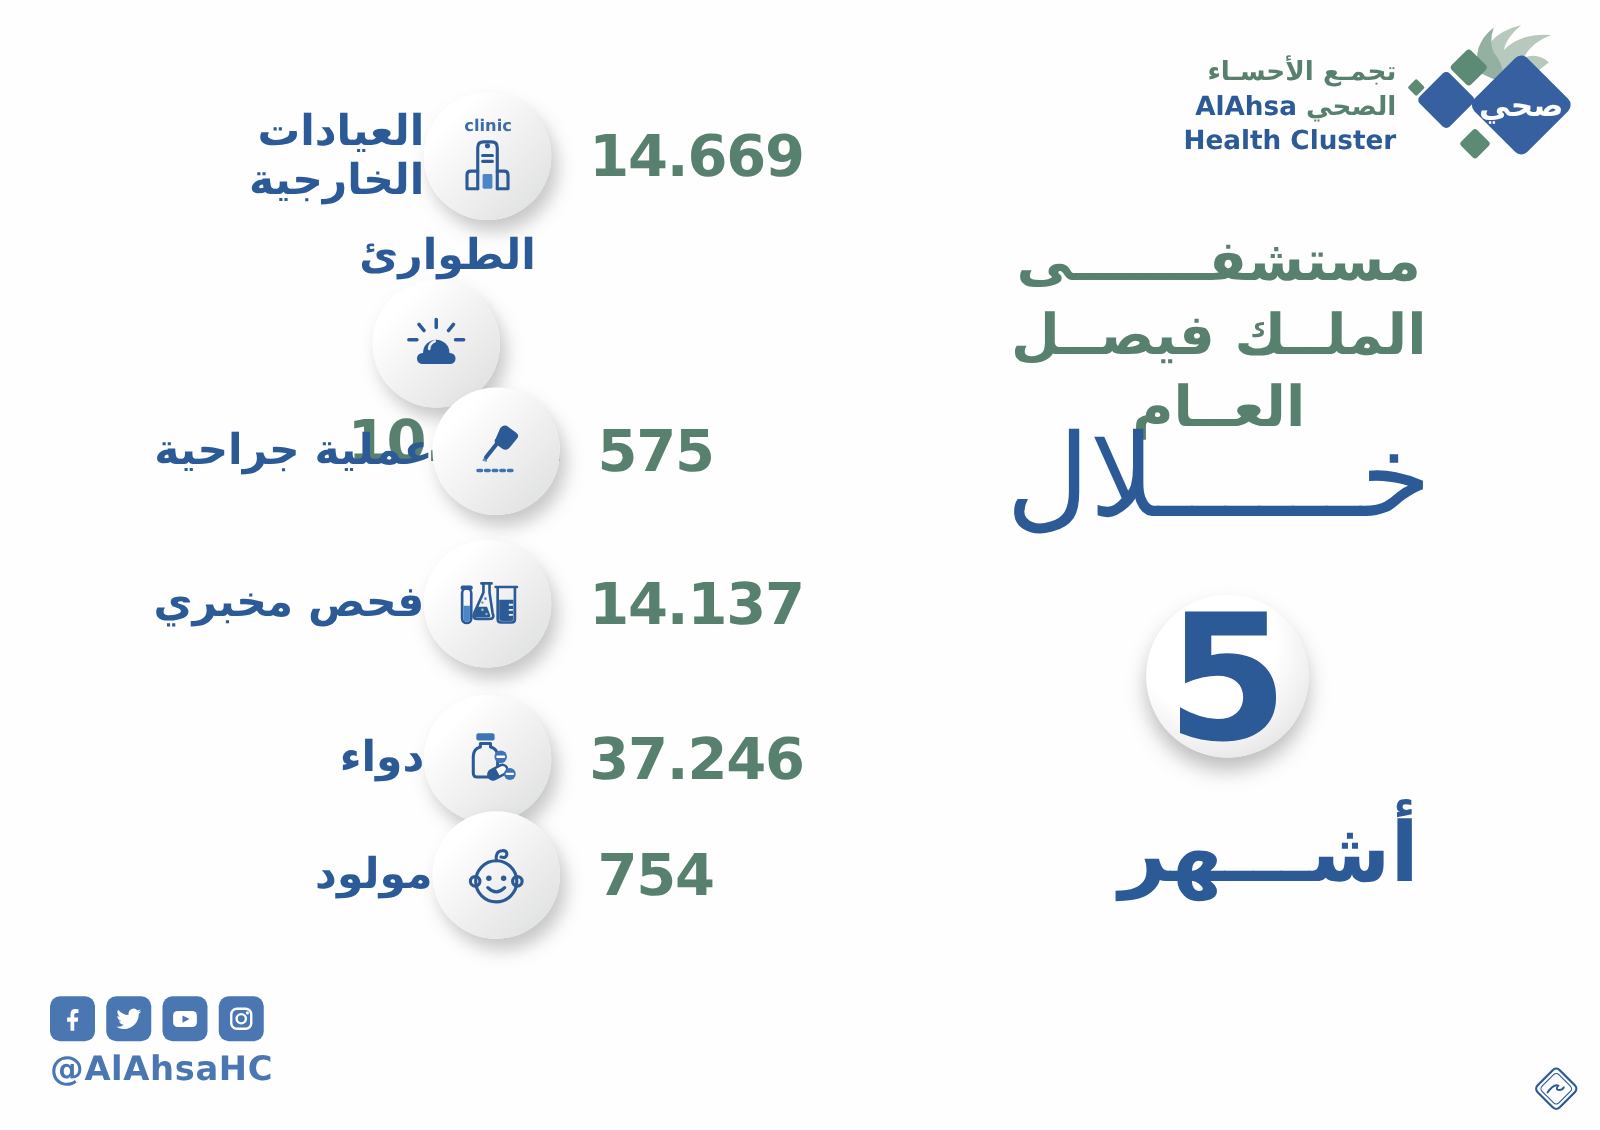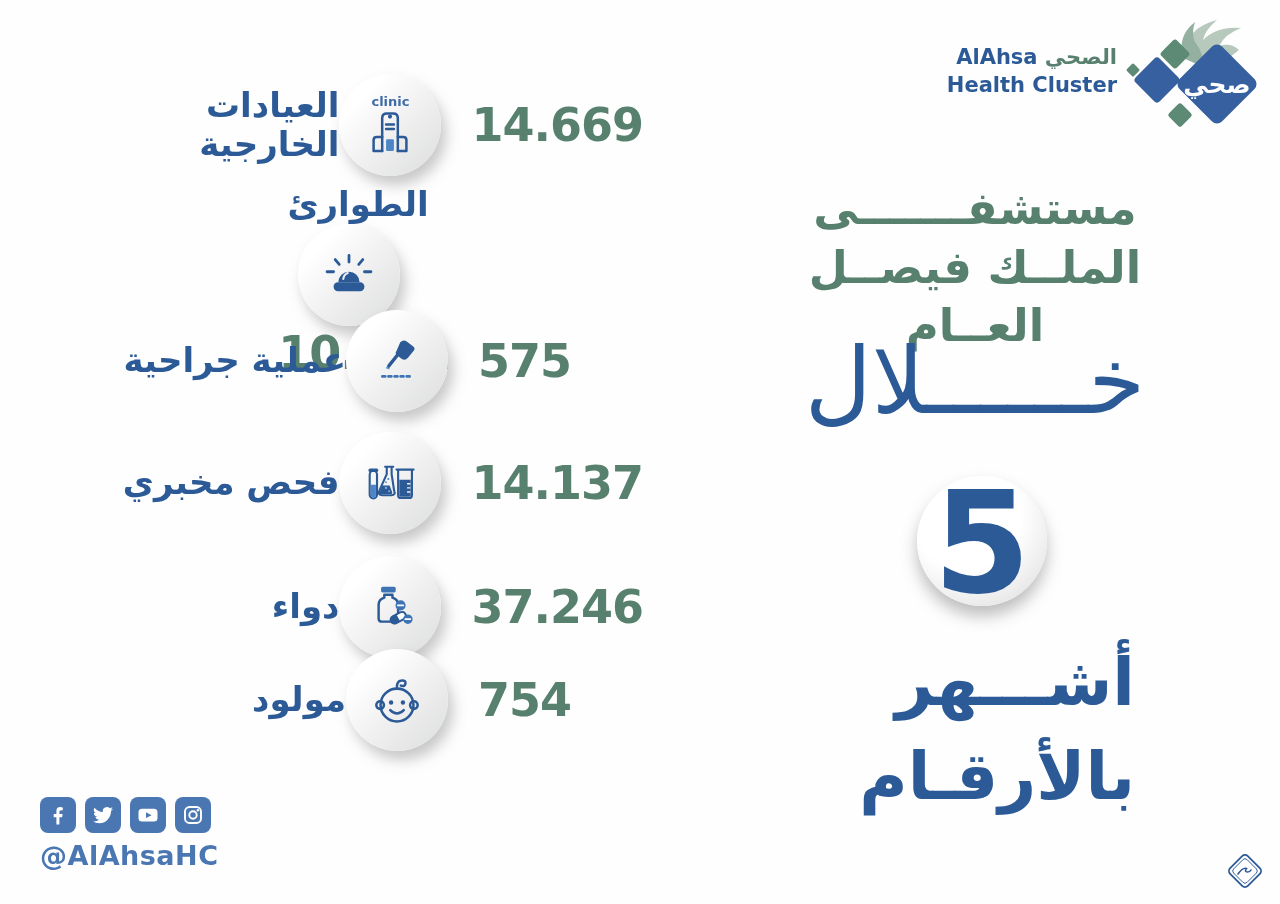--- a/index.html
+++ b/index.html
@@ -48,20 +48,21 @@
   
   .stamp{position:absolute;right:16px;bottom:14px;width:38px;height:38px;}
 </style>
 </head>
 <body>
 
 <div class="canvas">
 
   <div class="brand">
     <div class="brand-text">
+      <div class="brand-ar">تجمـع الأحسـاء</div>
       <div dir="rtl">
         <span class="brand-ar">الصحي</span>
         <span class="brand-en" style="unicode-bidi:embed;direction:ltr;">AlAhsa</span>
       </div>
       <div class="brand-en">Health Cluster</div>
     </div>
     <svg width="135" height="135" viewBox="0 0 135 135">
 
       <path d="M60 44 Q60 16 92 8 Q80 18 78 28 Q92 14 116 16 Q100 22 94 34 Q106 30 114 38 L96 52 Z" fill="#b7c9bc"></path>
       <path d="M58 46 Q52 24 70 10 Q66 22 70 30 Q80 42 76 54 Z" fill="#93b0a0"></path>
@@ -193,21 +194,20 @@
   </div>
 
   <div class="during">خــــــلال</div>
 
   <div class="five-wrap">
     <div class="five-digit">5</div>
   </div>
 
   <div class="months">
     <div>أشـــهر</div>
-    <div>بالأرقـام</div>
   </div>
 
   <div class="social">
     <div class="social-icons">
       <div class="social-icon">
         <svg width="24" height="24" viewBox="0 0 24 24" fill="#ffffff">
           <path d="M13.4 21.5 v-7.2 h2.7 l.5-3.3 h-3.2 V8.8 q0-1.5 1.6-1.5 h1.8 V4.4 Q15.6 4.1 14.1 4.1 q-3.7 0-3.7 4.1 v2.8 H7.7 v3.3 h2.7 v7.2 z"></path>
         </svg>
       </div>
       <div class="social-icon">

